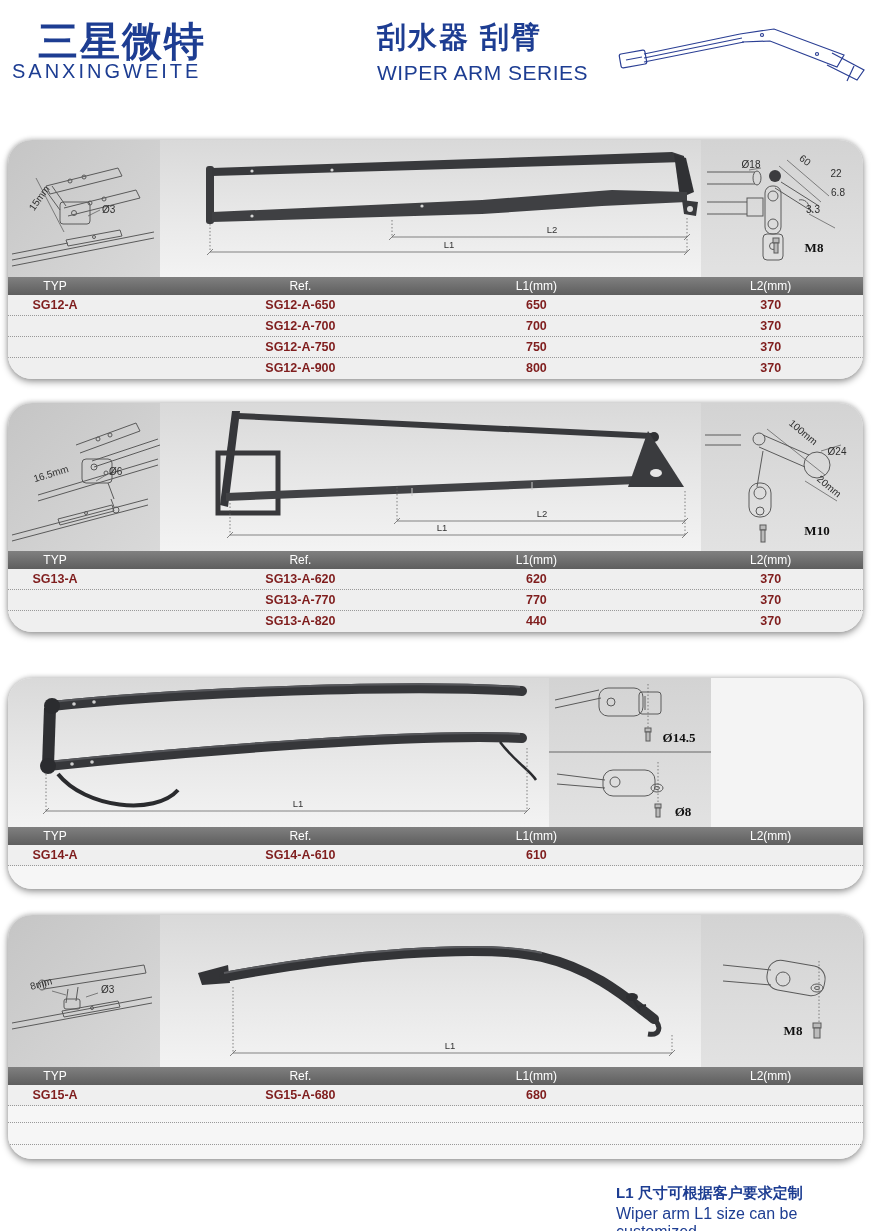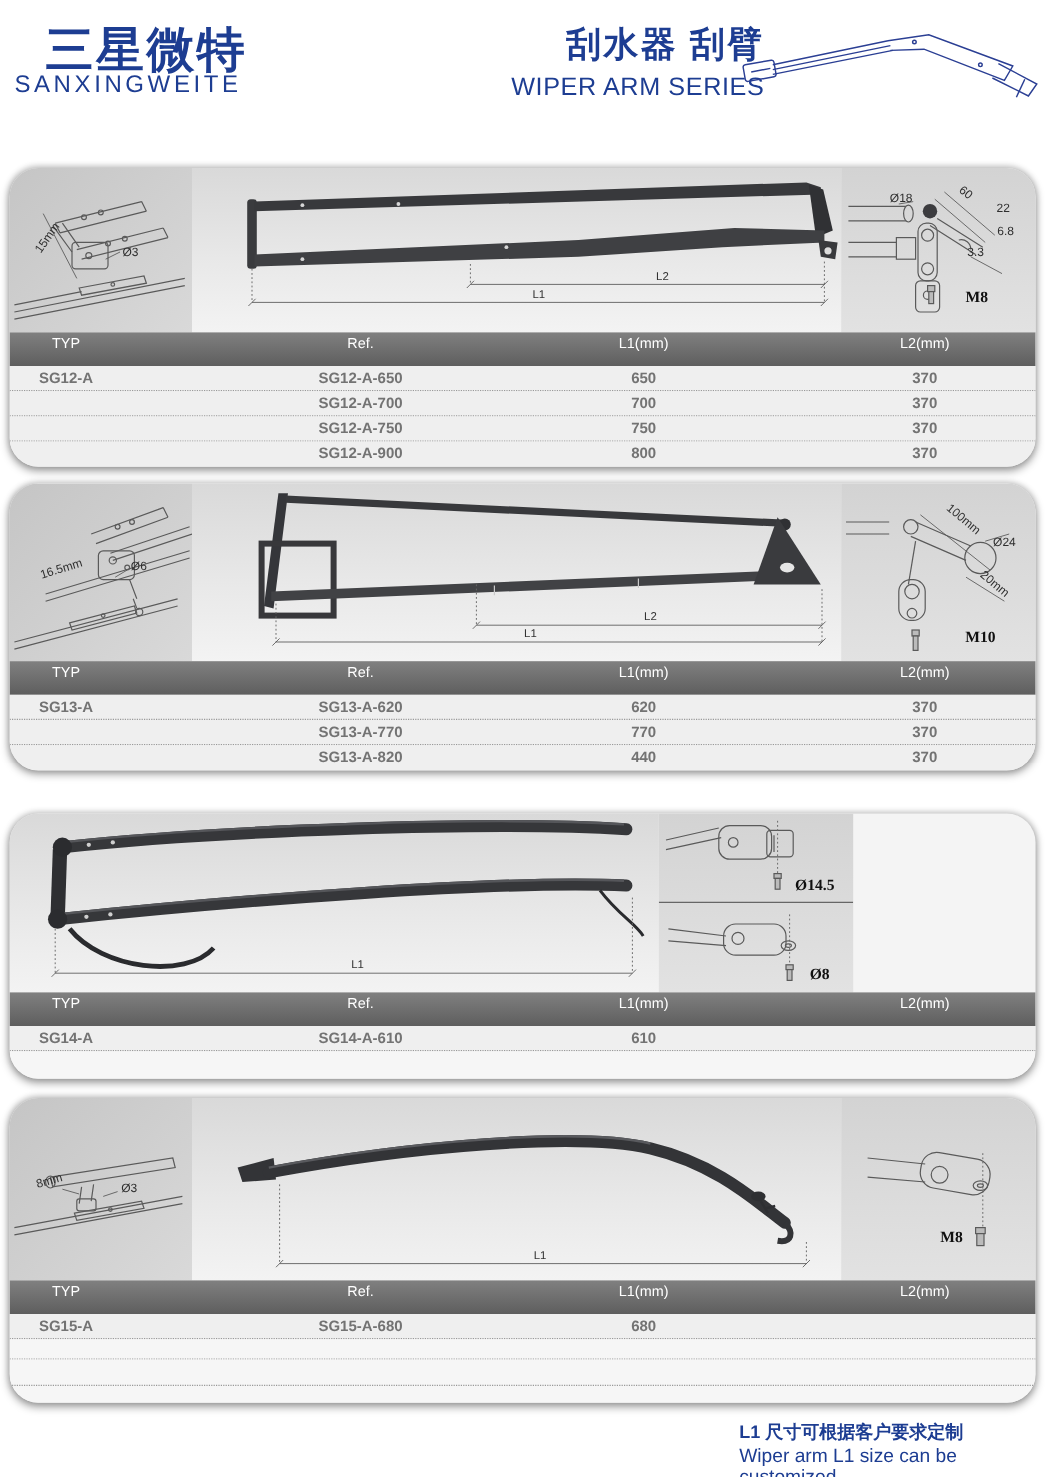--- a/index.html
+++ b/index.html
@@ -3,38 +3,38 @@
 <meta charset="utf-8">
 <style>
   :root{ --blue:#1d3d92; }
   *{margin:0;padding:0;box-sizing:border-box;}
   html,body{width:871px;background:#fff;}
   body{position:relative;height:1231px;font-family:"Liberation Sans","DejaVu Sans",sans-serif;overflow:hidden;}
 
   
   .logo-cn{position:absolute;left:10px;top:14px;font-size:40px;font-weight:bold;color:var(--blue);letter-spacing:2px;margin-left:28px;}
   .logo-en{position:absolute;left:12px;top:60px;font-size:20px;color:var(--blue);letter-spacing:3px;}
-  .title-box{position:absolute;left:377px;top:18px;width:260px;text-align:right;color:var(--blue);}
+  .title-box{position:absolute;left:377px;top:18px;width:260px;text-align:left;color:var(--blue);}
   .title-cn{font-size:29px;font-weight:bold;letter-spacing:2px;}
   .title-en{font-size:21px;margin-top:3px;letter-spacing:.5px;}
   .hdr-art{position:absolute;left:612px;top:8px;}
 
   
   .card{position:absolute;left:8px;width:855px;border-radius:24px;overflow:hidden;
         background:#f4f4f4;box-shadow:0 3px 7px rgba(0,0,0,.38),0 -1px 5px rgba(0,0,0,.18);}
   .strip{display:flex;}
   .zl{width:152px;background:linear-gradient(135deg,#c5c5c5,#d9d9d9);}
   .zm{width:541px;background:linear-gradient(180deg,#d9d9d9 0%,#e8e8e8 55%,#f3f3f3 100%);padding-left:22px;}
   .zr{width:162px;background:linear-gradient(180deg,#d3d3d3,#e2e2e2);}
   svg{display:block;}
 
   
-  .thead{position:relative;height:28px;background:linear-gradient(#808080,#5e5e5e);color:#fff;font-size:12px;}
+  .thead{position:relative;height:18px;background:linear-gradient(#808080,#5e5e5e);color:#fff;font-size:12px;}
   .hcell{position:absolute;top:0;line-height:19px;transform:translateX(-50%);white-space:nowrap;}
-  .trow{position:relative;height:21px;background:#efefef;font-size:12.5px;font-weight:bold;color:#737373;}
+  .trow{position:relative;height:21px;background:#efefef;font-size:12.5px;font-weight:bold;color:#7f1d1d;}
   .trow.sep{border-bottom:1px dotted #999;}
   .trow.blank{background:#f6f6f6;}
   .cell{position:absolute;top:0;line-height:20px;transform:translateX(-50%);white-space:nowrap;}
   .c1{left:5.5%;} .c2{left:34.2%;} .c3{left:61.8%;} .c4{left:89.2%;}
 
   
   .lbl{font:10px "Liberation Sans",sans-serif;fill:#2e2e2e;}
   .dimlbl{font:9.5px "Liberation Sans",sans-serif;fill:#333;}
   .thread{font:bold 13px "Liberation Serif",serif;fill:#101010;}
   .ln{stroke:#5a5a5a;stroke-width:1;fill:none;}

